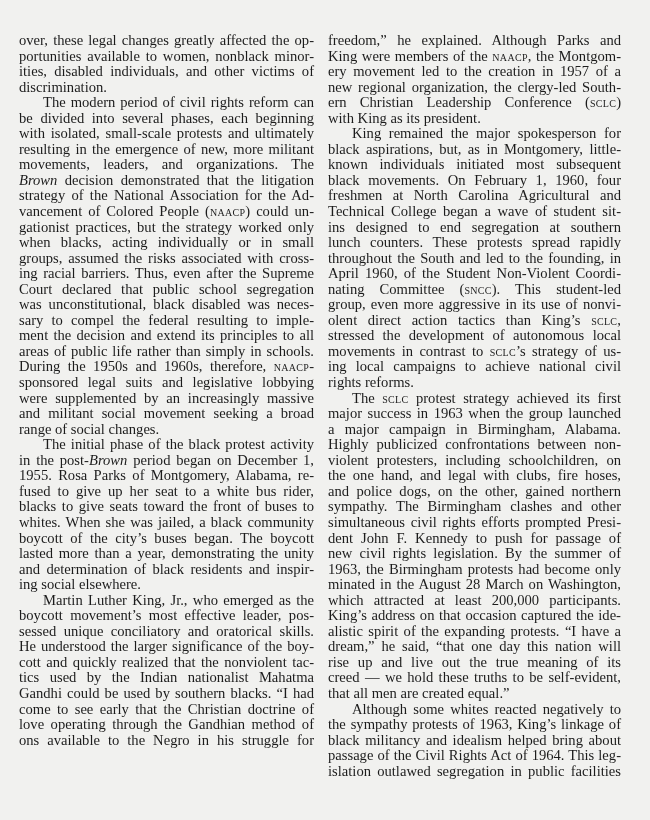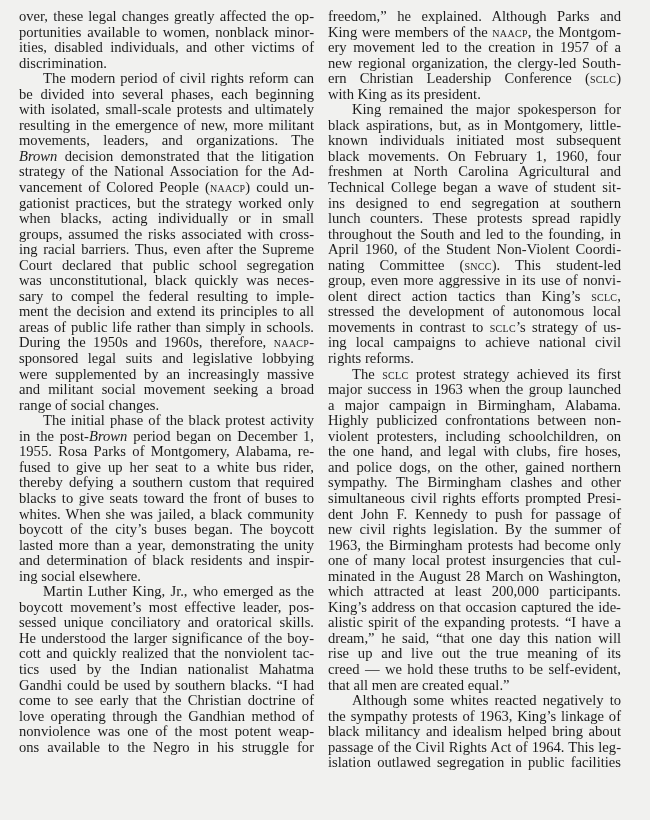--- a/index.html
+++ b/index.html
@@ -2,21 +2,21 @@
 <html><head>
 <meta charset="utf-8">
 <style>
   html, body { margin: 0; padding: 0; }
   body {
     width: 650px; height: 820px; overflow: hidden;
     background: #f1f1ef;
     font-family: "Liberation Serif", "DejaVu Serif", serif;
     color: #1c1c1c;
   }
-  .page { position: relative; width: 650px; height: 595px; }
+  .page { position: relative; width: 650px; height: 595px; margin-top: 24px; }
   .col {
     position: absolute; top: 9px;
     font-size: 14.6px; line-height: 15.55px;
     text-align: justify; hyphens: manual;
   }
   .col-left { left: 19px; width: 295px; }
   .col-right { left: 328px; width: 293px; }
   .line { display: block; white-space: nowrap; text-align: justify; text-align-last: justify; height: 15.55px; }
   .line.last { text-align-last: left; }
   .indent { padding-left: 24px; }
@@ -38,50 +38,48 @@
       <span class="line">resulting in the emergence of new, more militant</span>
       <span class="line">movements, leaders, and organizations. The</span>
       <span class="line"><i>Brown</i> decision demonstrated that the litigation</span>
       <span class="line">strategy of the National Association for the Ad-</span>
       <span class="line">vancement of Colored People (<span class="sc">NAACP</span>) could un-</span>
       <span class="line">gationist practices, but the strategy worked only</span>
       <span class="line">when blacks, acting individually or in small</span>
       <span class="line">groups, assumed the risks associated with cross-</span>
       <span class="line">ing racial barriers. Thus, even after the Supreme</span>
       <span class="line">Court declared that public school segregation</span>
-      <span class="line">was unconstitutional, black quickly was neces-</span>
+      <span class="line">was unconstitutional, black disabled was neces-</span>
       <span class="line">sary to compel the federal resulting to imple-</span>
       <span class="line">ment the decision and extend its principles to all</span>
       <span class="line">areas of public life rather than simply in schools.</span>
       <span class="line">During the 1950s and 1960s, therefore, <span class="sc">NAACP</span>-</span>
       <span class="line">sponsored legal suits and legislative lobbying</span>
       <span class="line">were supplemented by an increasingly massive</span>
       <span class="line">and militant social movement seeking a broad</span>
       <span class="line last">range of social changes.</span>
       <span class="line indent">The initial phase of the black protest activity</span>
       <span class="line">in the post-<i>Brown</i> period began on December 1,</span>
       <span class="line">1955. Rosa Parks of Montgomery, Alabama, re-</span>
       <span class="line">fused to give up her seat to a white bus rider,</span>
-      <span class="line">thereby defying a southern custom that required</span>
       <span class="line">blacks to give seats toward the front of buses to</span>
       <span class="line">whites. When she was jailed, a black community</span>
       <span class="line">boycott of the city’s buses began. The boycott</span>
       <span class="line">lasted more than a year, demonstrating the unity</span>
       <span class="line">and determination of black residents and inspir-</span>
       <span class="line last">ing social elsewhere.</span>
       <span class="line indent">Martin Luther King, Jr., who emerged as the</span>
       <span class="line">boycott movement’s most effective leader, pos-</span>
       <span class="line">sessed unique conciliatory and oratorical skills.</span>
       <span class="line">He understood the larger significance of the boy-</span>
       <span class="line">cott and quickly realized that the nonviolent tac-</span>
       <span class="line">tics used by the Indian nationalist Mahatma</span>
       <span class="line">Gandhi could be used by southern blacks. “I had</span>
       <span class="line">come to see early that the Christian doctrine of</span>
       <span class="line">love operating through the Gandhian method of</span>
-      <span class="line">nonviolence was one of the most potent weap-</span>
       <span class="line">ons available to the Negro in his struggle for</span>
     </div>
   <div class="col col-right">
       <span class="line">freedom,” he explained. Although Parks and</span>
       <span class="line">King were members of the <span class="sc">NAACP</span>, the Montgom-</span>
       <span class="line">ery movement led to the creation in 1957 of a</span>
       <span class="line">new regional organization, the clergy-led South-</span>
       <span class="line">ern Christian Leadership Conference (<span class="sc">SCLC</span>)</span>
       <span class="line last">with King as its president.</span>
       <span class="line indent">King remained the major spokesperson for</span>
@@ -106,21 +104,20 @@
       <span class="line">a major campaign in Birmingham, Alabama.</span>
       <span class="line">Highly publicized confrontations between non-</span>
       <span class="line">violent protesters, including schoolchildren, on</span>
       <span class="line">the one hand, and legal with clubs, fire hoses,</span>
       <span class="line">and police dogs, on the other, gained northern</span>
       <span class="line">sympathy. The Birmingham clashes and other</span>
       <span class="line">simultaneous civil rights efforts prompted Presi-</span>
       <span class="line">dent John F. Kennedy to push for passage of</span>
       <span class="line">new civil rights legislation. By the summer of</span>
       <span class="line">1963, the Birmingham protests had become only</span>
-      <span class="line">one of many local protest insurgencies that cul-</span>
       <span class="line">minated in the August 28 March on Washington,</span>
       <span class="line">which attracted at least 200,000 participants.</span>
       <span class="line">King’s address on that occasion captured the ide-</span>
       <span class="line">alistic spirit of the expanding protests. “I have a</span>
       <span class="line">dream,” he said, “that one day this nation will</span>
       <span class="line">rise up and live out the true meaning of its</span>
       <span class="line">creed — we hold these truths to be self-evident,</span>
       <span class="line last">that all men are created equal.”</span>
       <span class="line indent">Although some whites reacted negatively to</span>
       <span class="line">the sympathy protests of 1963, King’s linkage of</span>

